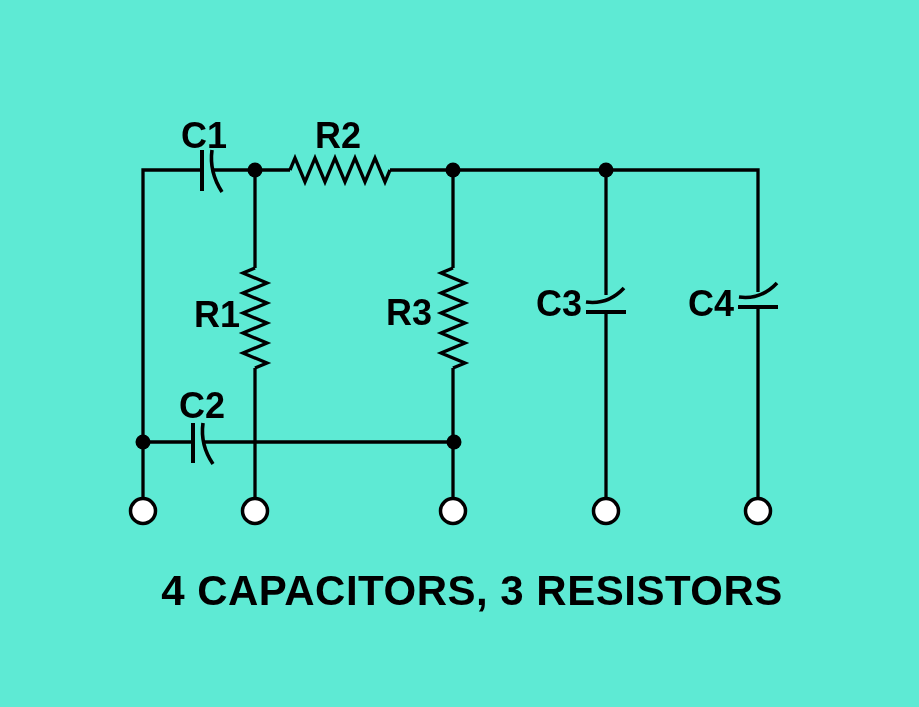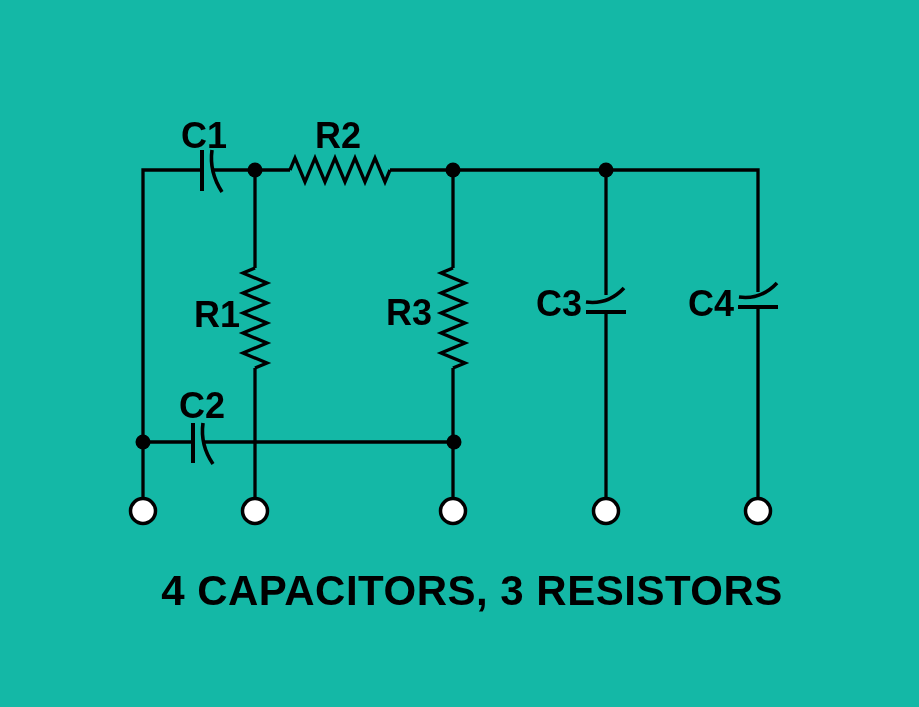--- a/index.html
+++ b/index.html
@@ -4,21 +4,21 @@
 <style>
   html, body {
     margin: 0;
     padding: 0;
     background: #ffffff;
   }
   .stage {
     position: relative;
     width: 919px;
     height: 707px;
-    background: #14b8a6;
+    background: #5eead4;
     overflow: hidden;
   }
   svg {
     display: block;
   }
   .wire {
     fill: none;
     stroke: #000000;
     stroke-width: 3.3;
     stroke-linejoin: miter;

